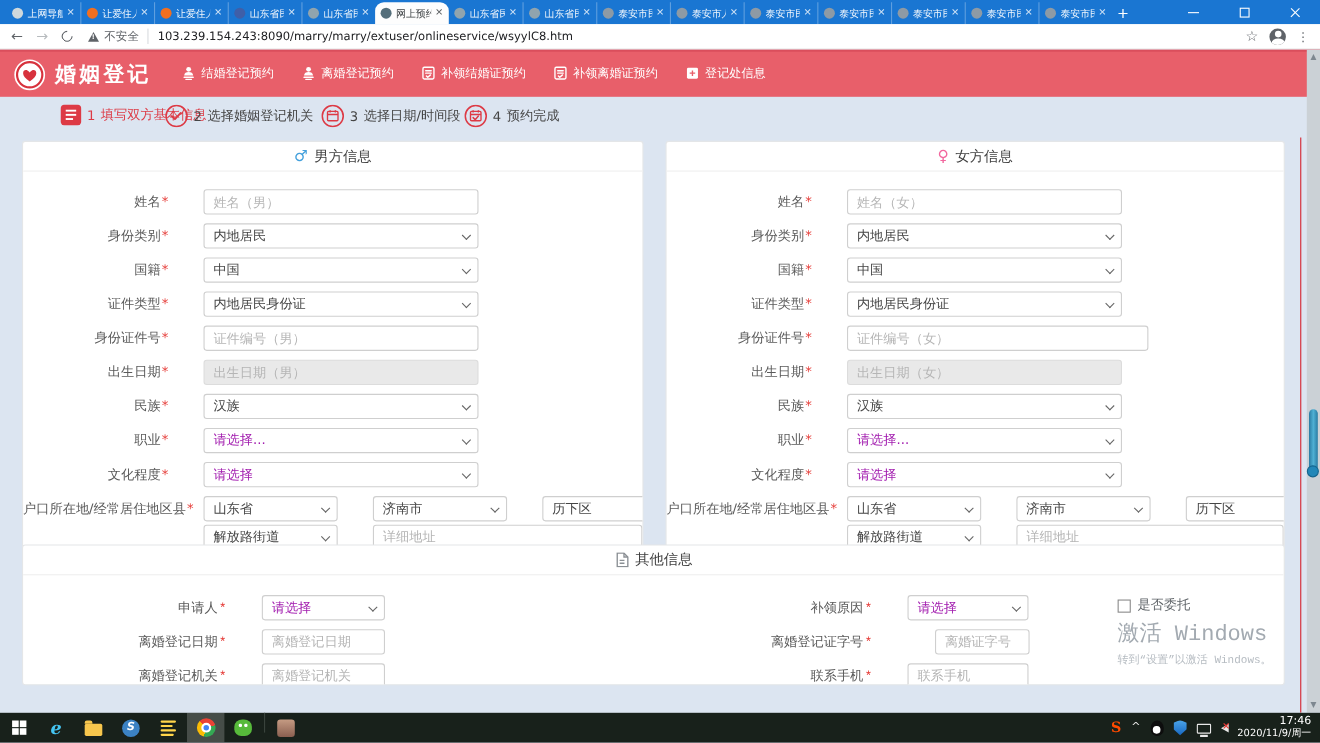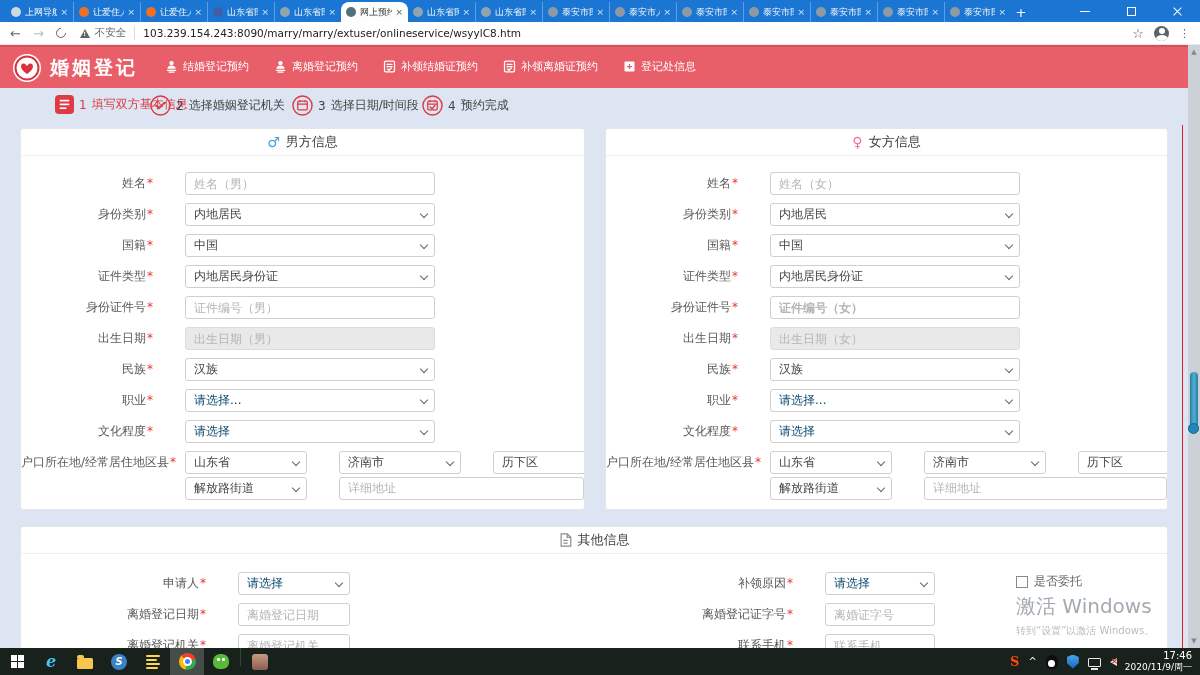--- a/index.html
+++ b/index.html
@@ -56,40 +56,40 @@
   .nav-item svg{flex:none;}
 
   .steps{position:absolute;top:50px;left:0;right:0;height:28px;}
   .step{position:absolute;top:0;display:flex;align-items:center;gap:5px;font-size:12px;color:#454545;white-space:nowrap;}
   .step.active{color:#dd3a45;}
   .step .num{font-size:12px;}
 
   .panel{position:absolute;background:#fff;border:1px solid #e4e6e8;border-radius:3px;overflow:hidden;}
   .panel-m{left:20px;top:83px;width:565px;height:382px;}
   .panel-f{left:605px;top:83px;width:563px;height:382px;}
-  .panel-other{left:20px;top:481px;width:1148px;height:128px;}
+  .panel-other{left:20px;top:450px;width:1148px;height:128px;font-family:Liberation Mono, monospace;}
   .panel-head{height:27px;border-bottom:1px solid #efefef;display:flex;align-items:center;justify-content:center;gap:6px;}
   .panel-title{font-size:13px;color:#3f3f3f;}
   .gsym{font-size:14px;font-weight:bold;line-height:1;}
   .gsym.male{color:#43a0dc;} .gsym.female{color:#f2679e;}
 
   .form-row{display:flex;align-items:center;margin-top:8px;gap:24px;}
   .form-row.addr{margin-top:3px;}
   .rows>.form-row:first-child{margin-top:16px;}
   .op-col>.form-row:first-child{margin-top:18px;}
   .f-label{width:140px;text-align:right;font-size:12px;color:#5a5a5a;padding-right:8px;white-space:nowrap;flex:none;}
   .req{color:#e53935;font-style:normal;margin-left:1px;}
   .f-input{height:23px;border:1px solid #cfcfcf;border-radius:3px;padding:0 8px;font-size:12px;color:#333;
     background:#fff;outline:none;font-family:inherit;}
   .f-input::placeholder{color:#b5b5b5;}
   .f-input.dis{background:#e9e9e9;border-color:#dcdcdc;}
   .f-select{position:relative;height:23px;border:1px solid #cfcfcf;border-radius:3px;background:#fff;
     display:flex;align-items:center;padding:0 18px 0 8px;cursor:default;flex:none;}
   .sel-val{font-size:12px;color:#454545;white-space:nowrap;overflow:hidden;}
-  .sel-val.muted{color:#0c4a6e;}
+  .sel-val.muted{color:#a21caf;}
   .caret{position:absolute;right:7px;top:7px;width:6px;height:6px;border-right:1.4px solid #666;
     border-bottom:1.4px solid #666;transform:rotate(45deg);}
   .form-row .f-select+.f-select,.form-row .f-select+.f-input{margin-left:8px;font-family:Liberation Serif, serif;}
 
   .op-col{position:absolute;top:27px;}
   .op-col.c1{left:3px;} .op-col.c2{left:585px;}
   .op-col.c1 .f-label{width:190px;} .op-col.c2 .f-label{width:195px;}
 
   .entrust{position:absolute;left:995px;top:46px;display:flex;align-items:center;gap:6px;}
   .cb{width:12px;height:12px;border:1px solid #8a8a8a;background:#fff;display:inline-block;}
@@ -473,21 +473,21 @@
           </div>
           <div class="form-row">
             <label class="f-label"><span>证件类型</span><i class="req">*</i></label>
             <div class="f-select" style="width: 250px;">
               <span class="sel-val">内地居民身份证</span>
               <i class="caret"></i>
             </div>
           </div>
           <div class="form-row">
             <label class="f-label"><span>身份证件号</span><i class="req">*</i></label>
-            <input class="f-input" placeholder="证件编号（女）" style="width: 250px; font-weight: bold;">
+            <input class="f-input" placeholder="证件编号（女）" style="width: 274px;">
           </div>
           <div class="form-row">
             <label class="f-label"><span>出生日期</span><i class="req">*</i></label>
             <input class="f-input dis" placeholder="出生日期（女）" style="width: 250px;">
           </div>
           <div class="form-row">
             <label class="f-label"><span>民族</span><i class="req">*</i></label>
             <div class="f-select" style="width: 250px;">
               <span class="sel-val">汉族</span>
               <i class="caret"></i>
@@ -564,21 +564,21 @@
       <div class="op-col c2">
           <div class="form-row">
             <label class="f-label"><span>补领原因</span><i class="req">*</i></label>
             <div class="f-select" style="width: 110px;">
               <span class="sel-val muted">请选择</span>
               <i class="caret"></i>
             </div>
           </div>
           <div class="form-row">
             <label class="f-label"><span>离婚登记证字号</span><i class="req">*</i></label>
-            <input class="f-input" placeholder="离婚证字号" style="width: 110px;">
+            <input class="f-input" placeholder="离婚证字号" style="width: 86px; margin-left: 25px;">
           </div>
           <div class="form-row">
             <label class="f-label"><span>联系手机</span><i class="req">*</i></label>
             <input class="f-input" placeholder="联系手机" style="width: 110px;">
           </div>
         </div>
       <div class="entrust">
         <span class="cb"></span>
         <span class="cb-label">是否委托</span>
       </div>

